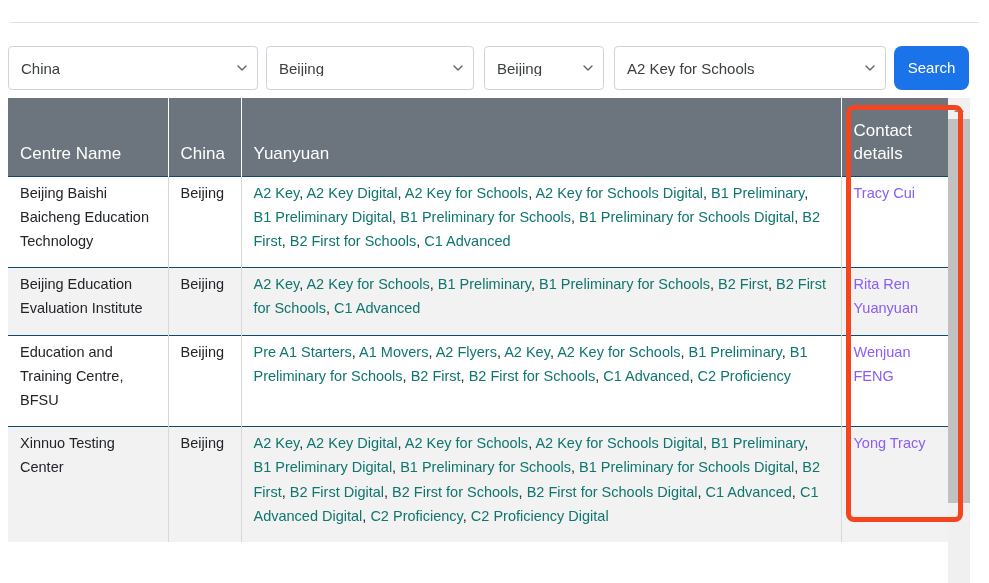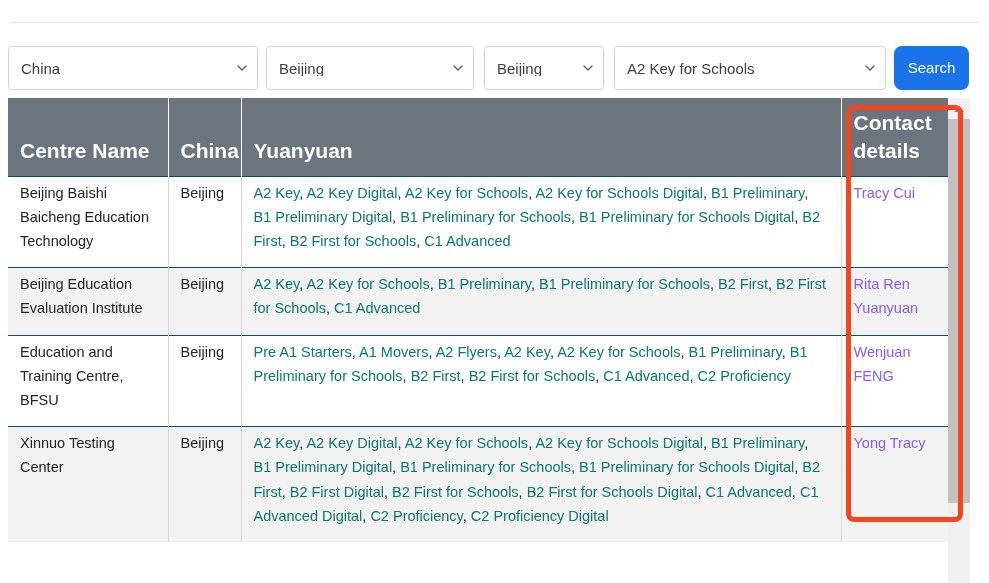--- a/index.html
+++ b/index.html
@@ -103,22 +103,22 @@
   }
 
   table.results col.c-name    { width: 160px; }
   table.results col.c-city    { width: 73px; }
   table.results col.c-prods   { width: 600px; }
   table.results col.c-contact { width: 111px; }
 
   table.results thead th {
     background: #6c757d;
     color: #ffffff;
-    font-weight: bold;
-    font-size: 21px;
+    font-weight: normal;
+    font-size: 17px;
     text-align: left;
     vertical-align: bottom;
     padding: 10px 12px 10px 12px;
     height: 78px;
     border-right: 1px solid #ffffff;
     line-height: 1.35;
   }
   table.results thead th:last-child { border-right: none; }
 
   table.results tbody td {

